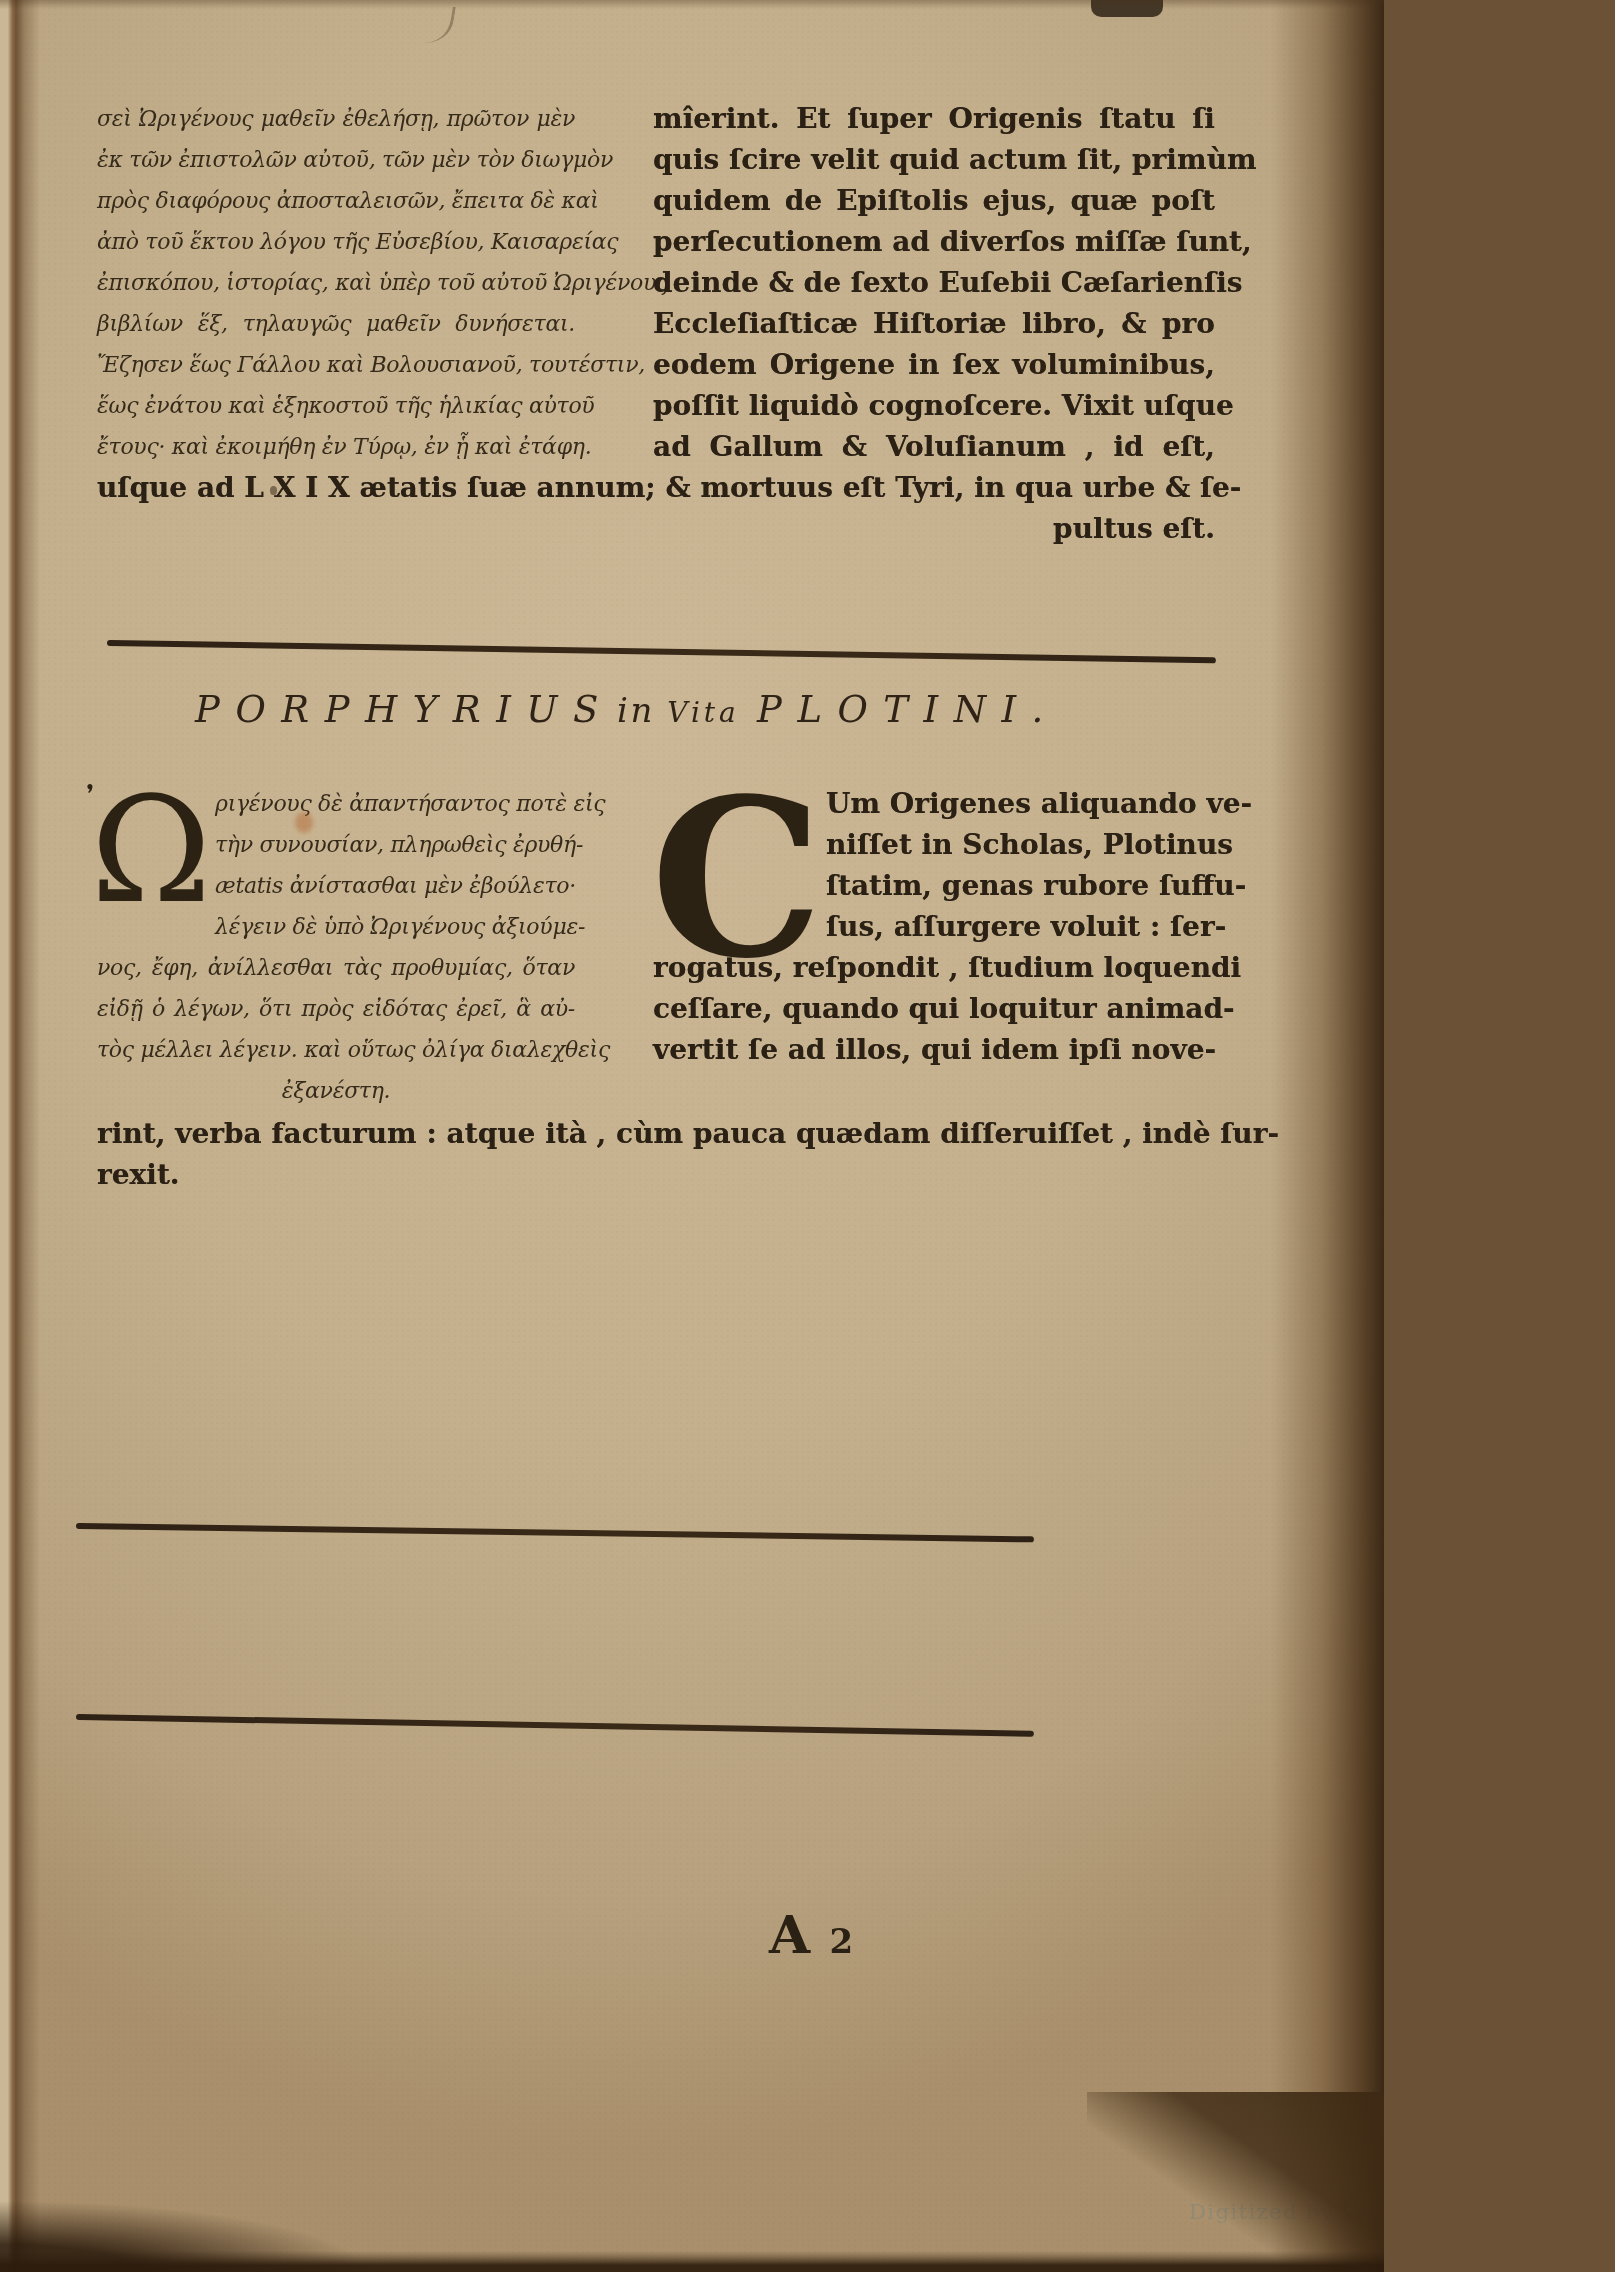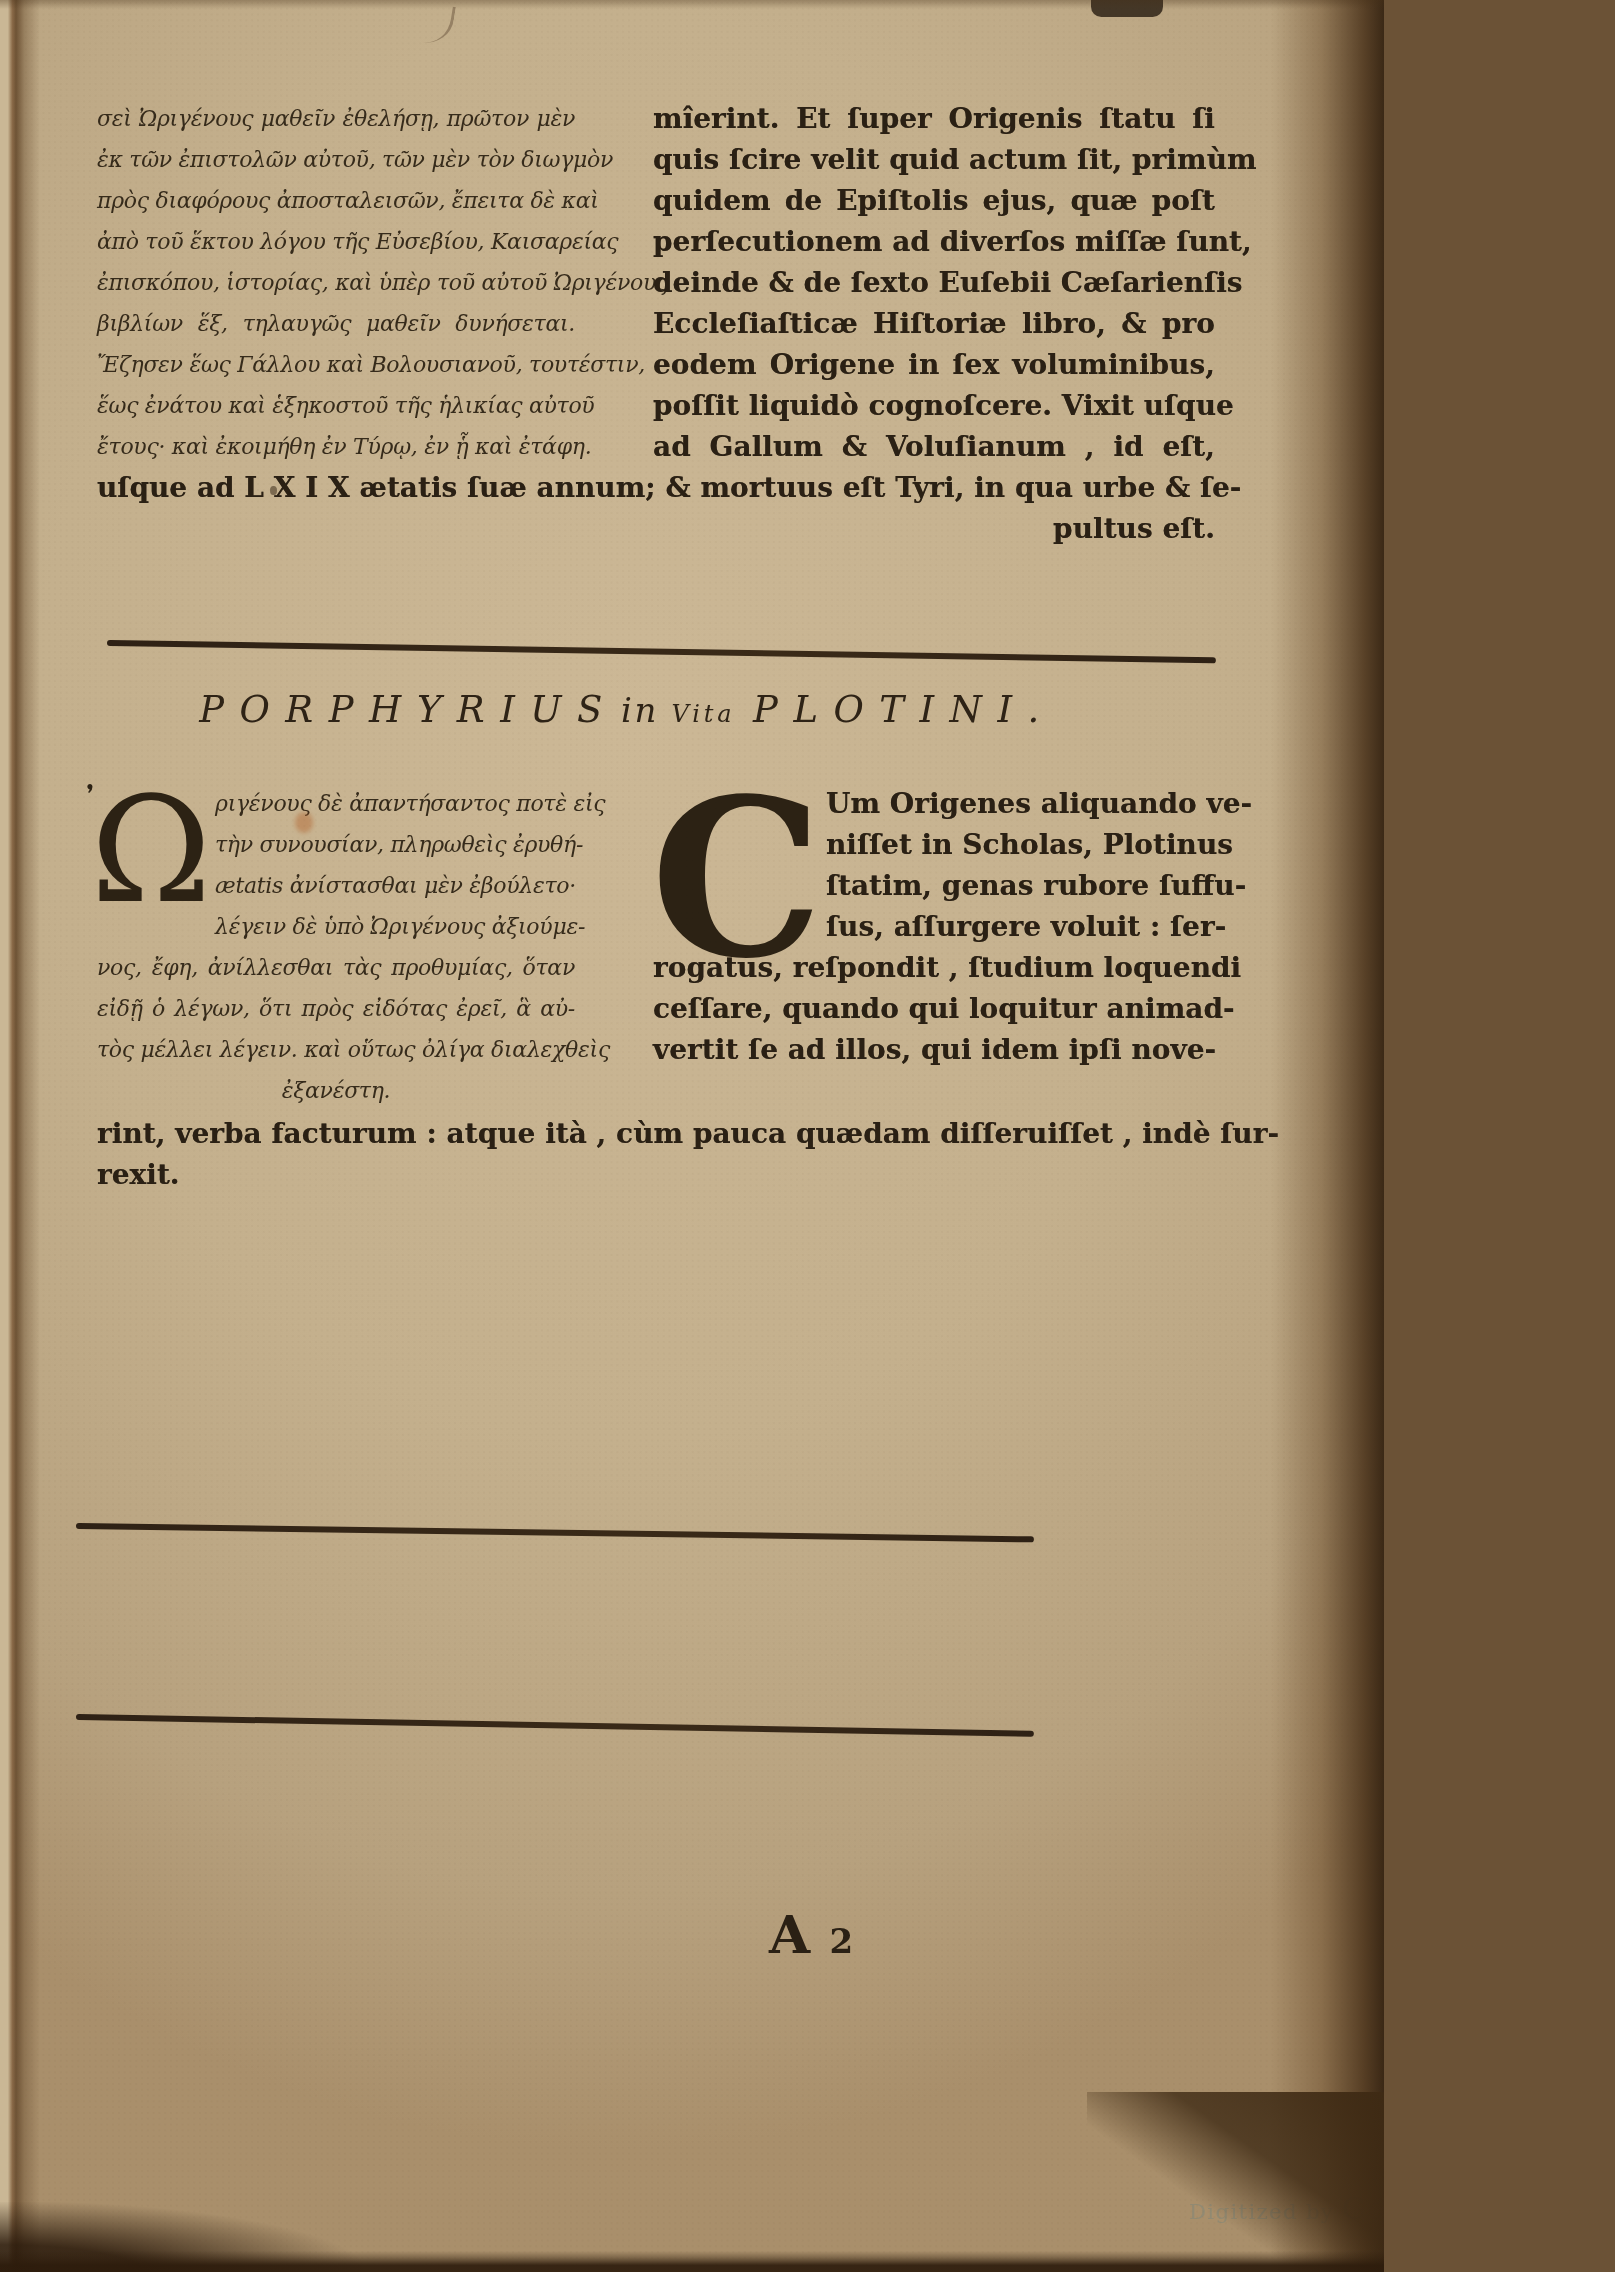--- a/index.html
+++ b/index.html
@@ -51,21 +51,21 @@
   .rule{position:absolute;height:5.8px;background:linear-gradient(to right,#2e2115,#3a2a18 60%,#2e2115);
     border-radius:3.9px;transform-origin:left center;}
   #rule1{left:9.7px;top:640px;width:1109px;transform:rotate(0.9deg);}
   #rule2{left:-20.7px;top:1523px;width:958px;transform:rotate(0.8deg);}
   #rule3{left:-20.7px;top:1714px;width:958px;transform:rotate(1.0deg);}
   
   #heading{position:absolute;left:0;top:671px;width:1118px;height:78px;line-height:78px;
     text-align:center;padding-right:58px;box-sizing:border-box;color:#2e2316;white-space:nowrap;}
   .hc{font-style:italic;font-size:37px;letter-spacing:15.5px;}
   .hs{font-style:italic;font-size:34px;letter-spacing:2.6px;margin:0 9px 12px 0;}
-  .hv{font-style:italic;font-size:24px;letter-spacing:3.9px;margin-right:14.2px;}
+  .hv{font-style:italic;font-size:28px;letter-spacing:3.9px;margin-right:14.2px;}
   
   #signature{position:absolute;left:672px;top:1908px;color:#2a2014;white-space:nowrap;}
   .sigA{font-weight:700;font-size:53px;line-height:53px;}
   .sig2{font-weight:700;font-size:34px;line-height:34px;margin-left:19.4px;}
   
   #watermark{position:absolute;left:1189px;top:2191px;color:rgba(128,134,120,.55);
     white-space:nowrap;letter-spacing:1.3px;}
   .wm-pre{font-size:21.3px;}
   .wm-brand{font-size:30px;margin-left:7.8px;}
 </style>

